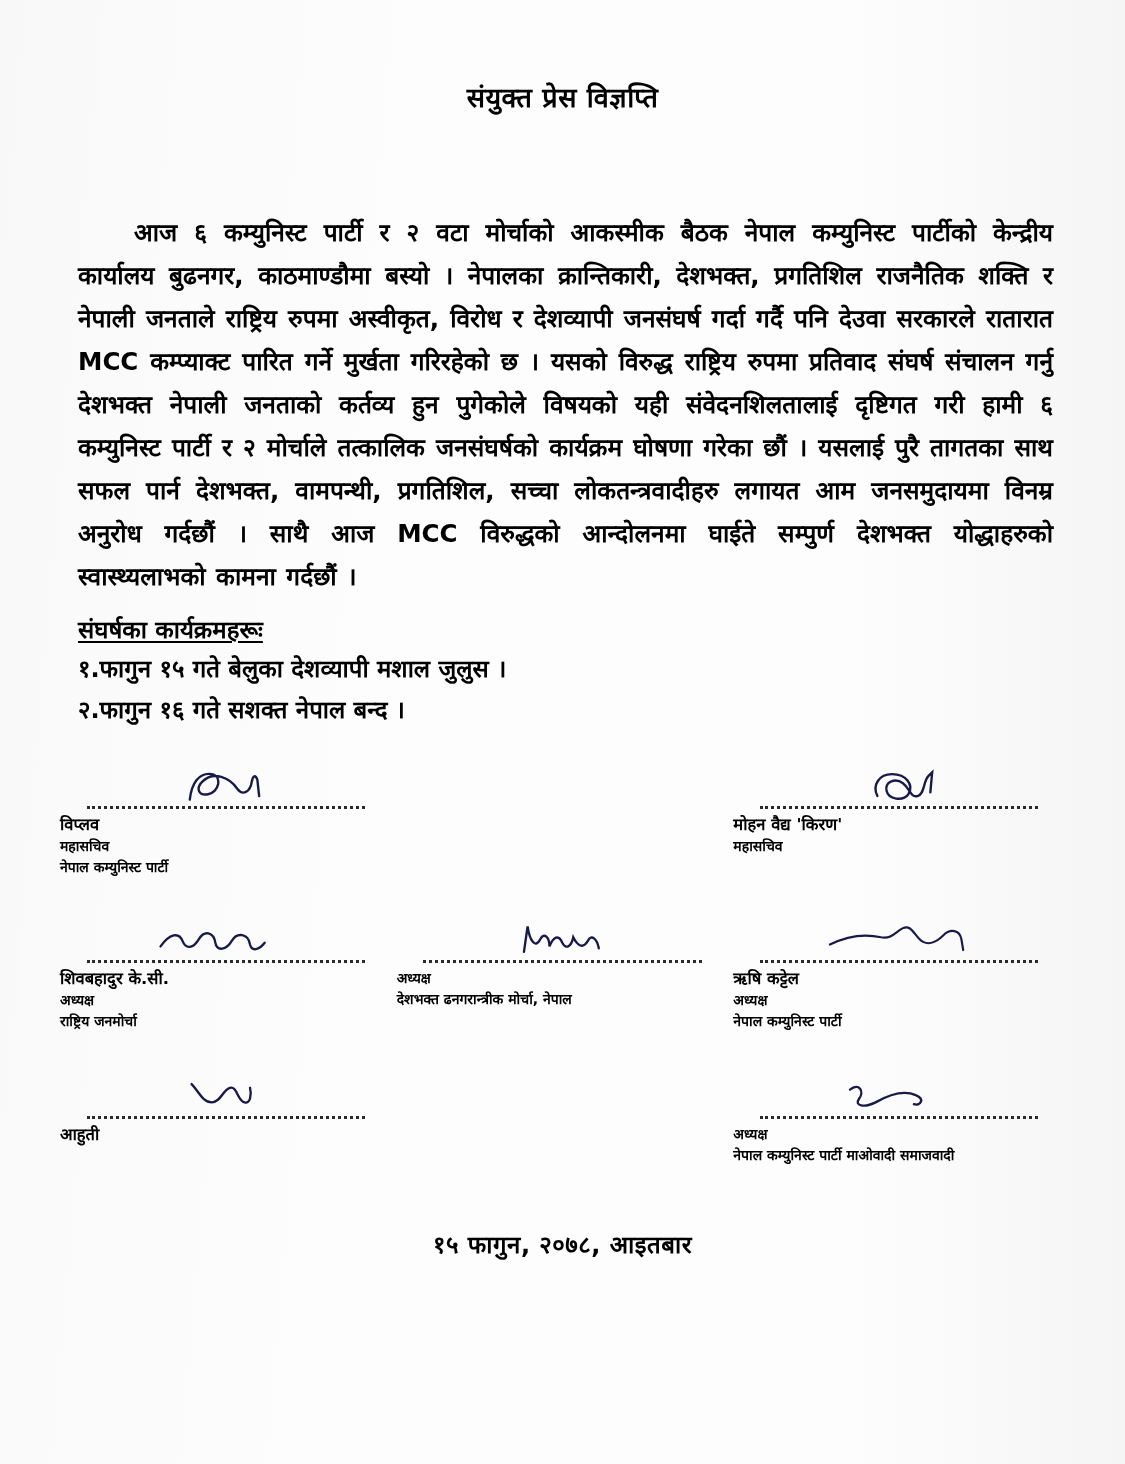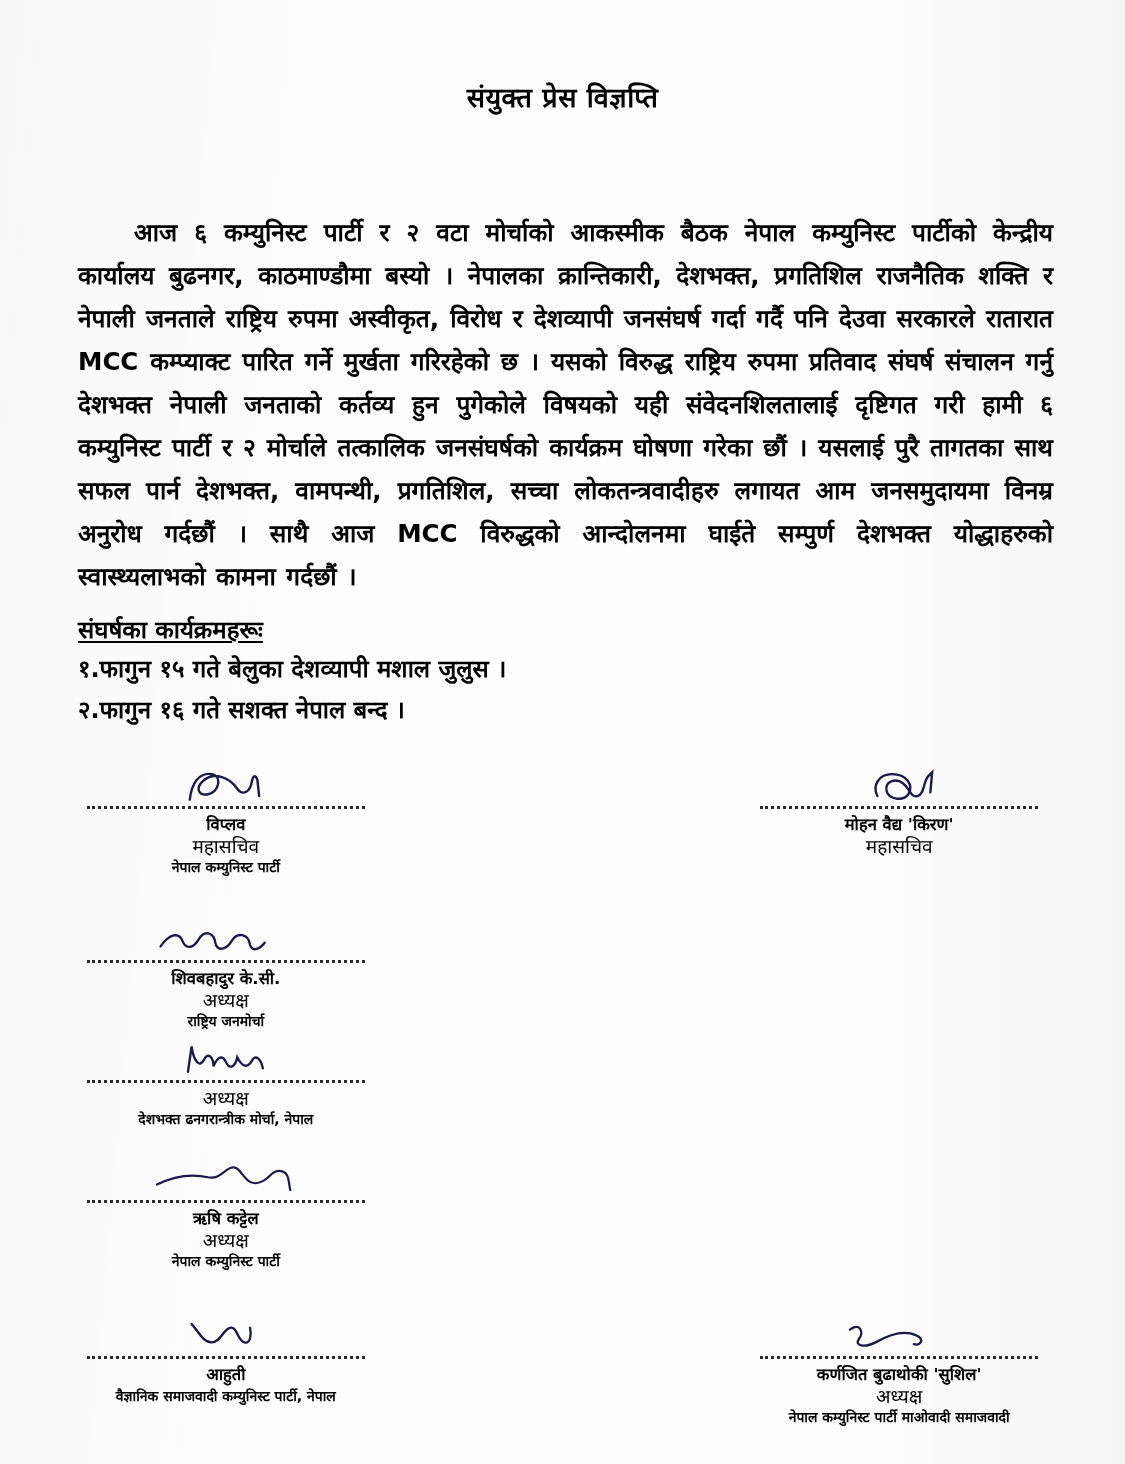--- a/index.html
+++ b/index.html
@@ -71,21 +71,21 @@
     position: relative;
     padding: 0 60px;
   }
   .sig-row {
     display: flex;
     justify-content: space-between;
     align-items: flex-start;
   }
   .sig-cell {
     width: 33%;
-    text-align: center;
+    text-align: left;
     position: relative;
     min-height: 120px;
   }
   .sig-cell.empty { visibility: hidden; }
   .scribble {
     height: 42px;
     display: block;
     margin: 0 auto -2px auto;
   }
   .dotline {
@@ -93,30 +93,30 @@
     width: 84%;
     margin: 0 auto 5px auto;
     height: 1px;
   }
   .sig-name {
     font-size: 16.5px;
     font-weight: 700;
     line-height: 22px;
   }
   .sig-role {
-    font-size: 19px;
-    font-weight: 400;
+    font-size: 14px;
+    font-weight: 700;
     line-height: 21px;
   }
   .sig-org {
     font-size: 14px;
     font-weight: 600;
     line-height: 21px;
   }
-  .row2 { margin-top: 34px; flex-direction: column; }
+  .row2 { margin-top: 34px; }
   .row3 { margin-top: 36px; }
   .date-line {
     text-align: center;
     font-size: 24px;
     font-weight: 700;
     margin-top: 32px;
     letter-spacing: 0.5px;
   }
   .two-line-org { white-space: pre-line; }
 </style>
@@ -194,31 +194,29 @@
     </div>
 
     <div class="sig-row row3">
 
       <div class="sig-cell">
         <svg class="scribble" viewBox="0 0 200 46">
           <path d="M62 10 C70 18, 74 30, 84 30 C94 30, 96 16, 104 14 C112 12, 112 28, 120 30 C126 32, 128 22, 126 14" fill="none" stroke="#1a1a4a" stroke-width="2.6" stroke-linecap="round"></path>
         </svg>
         <div class="dotline"></div>
         <div class="sig-name">आहुती</div>
-        <div class="sig-org two-line-org">वैज्ञानिक समाजवादी कम्युनिस्ट पार्टी, नेपाल</div>
       </div>
 
       <div class="sig-cell empty"></div>
 
       <div class="sig-cell">
         <svg class="scribble" viewBox="0 0 200 46">
           <path d="M46 16 C56 8, 62 18, 56 26 C50 34, 62 36, 74 30 C88 22, 104 16, 118 22 C128 26, 124 34, 116 32" fill="none" stroke="#1a1a4a" stroke-width="2.6" stroke-linecap="round"></path>
         </svg>
         <div class="dotline"></div>
-        <div class="sig-name">कर्णजित बुढाथोकी 'सुशिल'</div>
         <div class="sig-role">अध्यक्ष</div>
         <div class="sig-org">नेपाल कम्युनिस्ट पार्टी माओवादी समाजवादी</div>
       </div>
     </div>
   </div>
 
   <div class="date-line">१५ फागुन, २०७८, आइतबार</div>
 
 </div>
 

